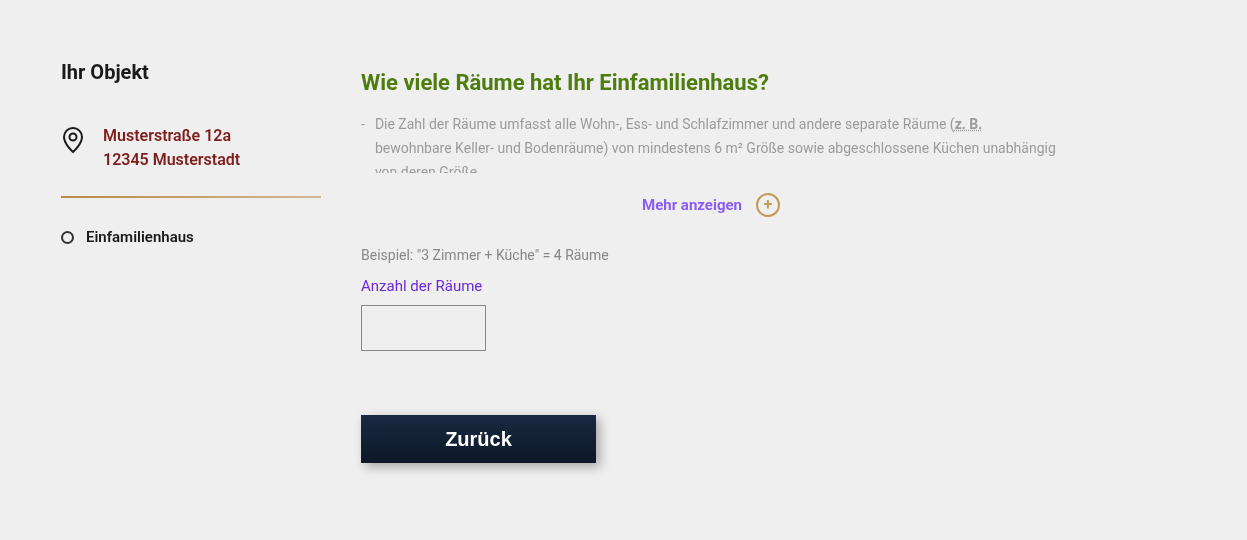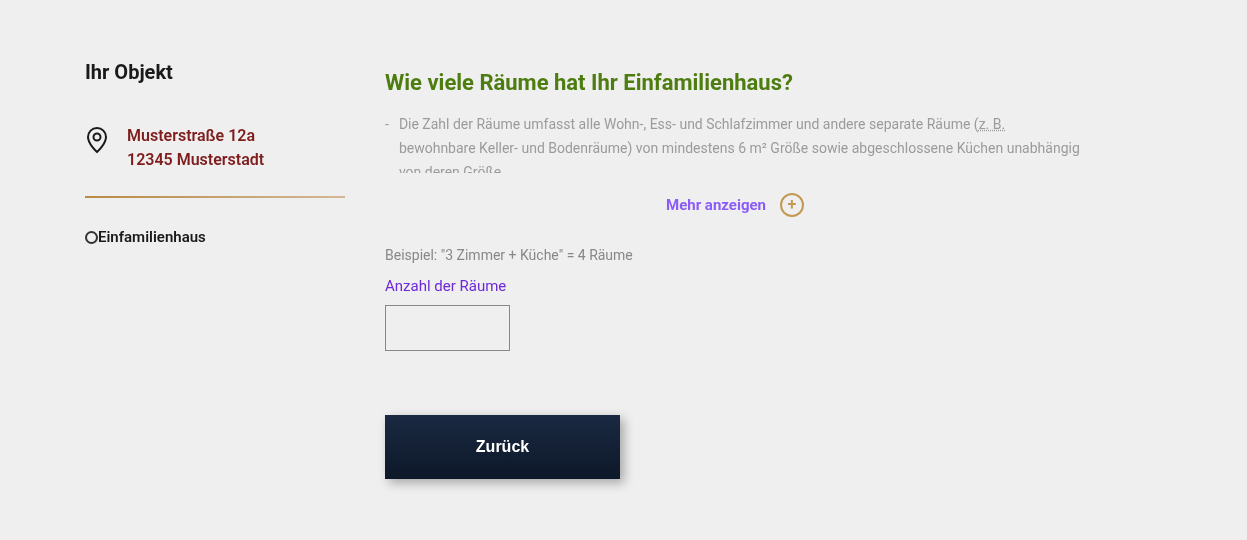--- a/index.html
+++ b/index.html
@@ -11,21 +11,20 @@
       font-family: -apple-system, BlinkMacSystemFont, "Segoe UI", Roboto, "Helvetica Neue", Arial, sans-serif;
       background: #efefef;
       color: #1a1a1a;
       width: 1247px;
       height: 540px;
       overflow: hidden;
     }
     .container {
       display: flex;
       padding: 0 61px;
-      margin-left: 24px;
     }
     .sidebar {
       width: 300px;
       padding-top: 60px;
       padding-right: 40px;
     }
     .sidebar-title {
       font-size: 20px;
       font-weight: 700;
       color: #1a1a1a;
@@ -47,20 +46,21 @@
     }
     .address-text {
       font-size: 16px;
       font-weight: 600;
       line-height: 1.5;
       color: #7f1d1d;
     }
     .property-type {
       display: flex;
       align-items: center;
+      gap: 12px;
     }
     .radio-circle {
       width: 13px;
       height: 13px;
       border: 2px solid #333;
       border-radius: 50%;
       flex-shrink: 0;
     }
     .property-type-label {
       font-size: 15px;
@@ -91,20 +91,21 @@
     }
     .desc-bullet {
       flex-shrink: 0;
     }
     .desc-text {
       max-height: 60px;
       overflow: hidden;
     }
     .desc-abbr {
       text-decoration: underline dotted;
+      font-weight: bold;
     }
     .show-more {
       display: flex;
       align-items: center;
       justify-content: center;
       gap: 14px;
       margin: 20px 0 30px;
       cursor: pointer;
     }
     .show-more-label {
@@ -144,25 +145,25 @@
       font-size: 15px;
       outline: none;
     }
     .buttons {
       display: flex;
       justify-content: space-between;
       margin-top: 64px;
     }
     .btn {
       width: 235px;
-      height: 64px;
+      height: 48px;
       background: linear-gradient(to bottom, #1a2942, #0d1828);
       color: #fff;
       border: none;
-      font-size: 16px;
+      font-size: 20px;
       font-weight: 700;
       cursor: pointer;
       box-shadow: 4px 4px 10px rgba(0,0,0,0.3);
     }
   </style>
 </head>
 <body>
 
 <div class="container">
   <aside class="sidebar">

